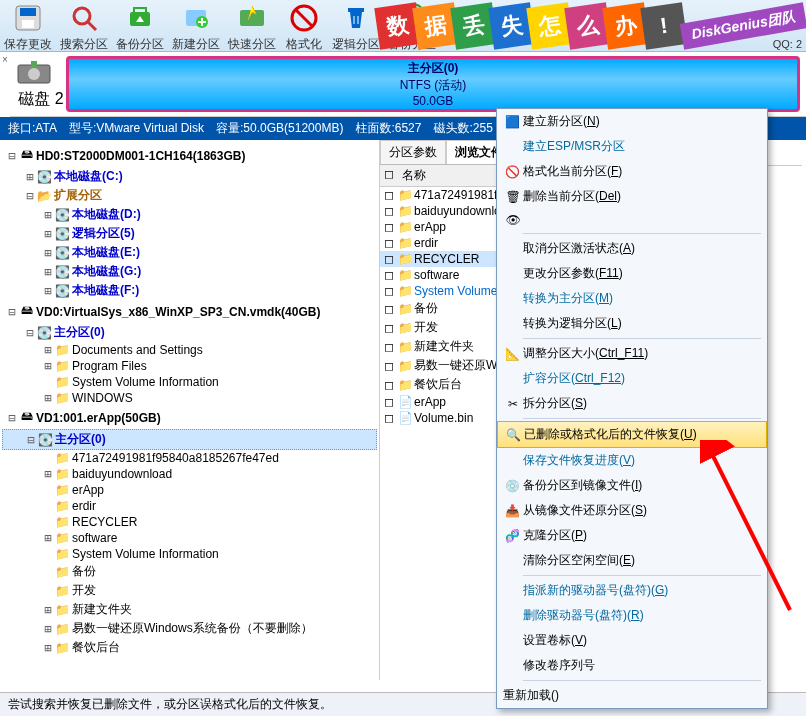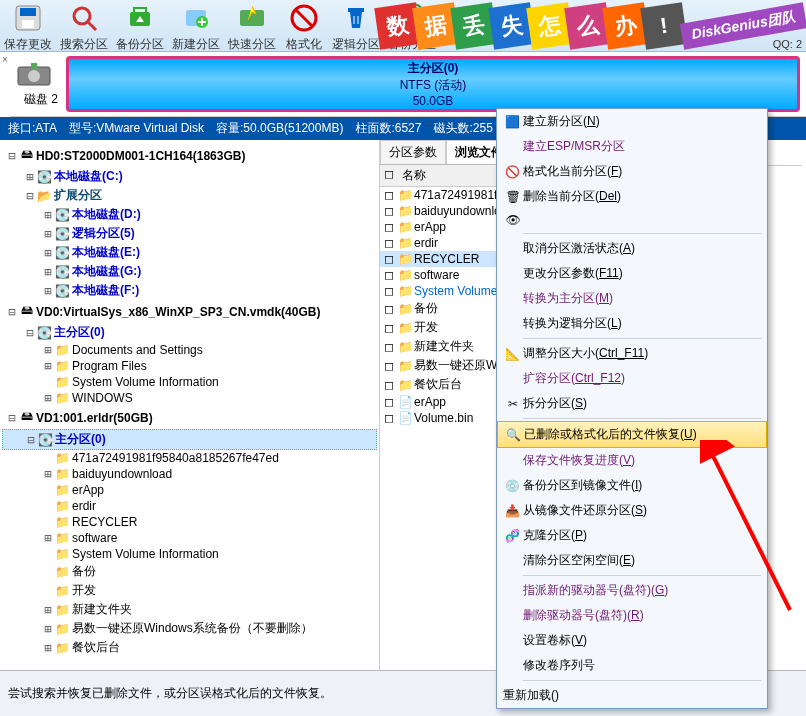--- a/index.html
+++ b/index.html
@@ -7,52 +7,52 @@
 .toolbar { display: flex; align-items: flex-start; background: linear-gradient(#e6f2fb,#d0e5f5); height: 52px; border-bottom: 1px solid #a0b8d0; position: relative; }
 .tool-item { display: flex; flex-direction: column; align-items: center; padding: 2px 4px 0; cursor: pointer; min-width: 48px; }
 .tool-icon { width: 32px; height: 32px; display: flex; align-items: center; justify-content: center; }
 .tool-label { font-size: 12px; color: #333; margin-top: 2px; white-space: nowrap; }
 .banner { position: absolute; right: 0; top: 0; height: 52px; display: flex; align-items: center; }
 .banner-box { width: 42px; height: 42px; display: flex; align-items: center; justify-content: center; font-size: 22px; font-weight: bold; color: #fff; transform: rotate(-8deg); margin-right: -4px; }
 .qq { position: absolute; right: 4px; bottom: 2px; font-size: 11px; color: #333; }
 .close-x { width: 10px; font-size: 10px; color: #666; padding: 2px; cursor: pointer; }
 .disk-map-area { display: flex; align-items: center; background: #fff; padding: 4px 6px; border-bottom: 1px solid #ccc; }
 .disk-icon-col { width: 50px; text-align: center; }
-.disk-icon-col .lbl { font-size: 12px; margin-top: 2px; }
+.disk-icon-col .lbl { font-size: 16px; margin-top: 2px; }
 .disk-bar { flex: 1; height: 56px; border: 3px solid #d63384; border-radius: 4px; background: linear-gradient(#0af,#6cf 40%,#0af); position: relative; display: flex; flex-direction: column; align-items: center; justify-content: center; color: #006; }
 .info-bar { background: #0055aa; color: #fff; padding: 3px 8px; font-size: 12px; display: flex; gap: 12px; }
 .main { display: flex; height: 540px; }
 .left-panel { width: 380px; border-right: 1px solid #ccc; overflow: auto; background: #fff; padding: 4px 2px; }
 .tree-node { display: flex; align-items: center; padding: 1px 2px; white-space: nowrap; cursor: pointer; }
 .tree-node.sel { background: #cde6ff; border: 1px dotted #5a9; }
 .exp { width: 12px; text-align: center; color: #666; font-family: monospace; cursor: pointer; }
 .tree-icon { width: 18px; display: inline-flex; justify-content: center; }
-.green { color: #0c4a6e; font-weight: bold; }
+.green { color: #a16207; font-weight: bold; }
 .blue { color: #0000cc; font-weight: bold; }
 .mid-panel { flex: 0 0 120px; border-right: 1px solid #ccc; background: #fff; display: flex; flex-direction: column; }
 .tabs { display: flex; border-bottom: 1px solid #bbb; background: #eef; align-items: center; }
 .tab { padding: 3px 8px; border: 1px solid #ccc; border-bottom: none; background: #f5f5f5; cursor: pointer; font-size: 12px; }
 .tab.active { background: #fff; font-weight: bold; }
 .col-head { display: flex; border-bottom: 1px solid #ccc; background: #f0f0f0; padding: 2px 4px; }
 .file-list { overflow: auto; flex: 1; }
 .file-row { display: flex; align-items: center; padding: 1px 4px; cursor: pointer; }
 .file-row.sel { background: #cde6ff; }
 .file-ic { width: 16px; display: inline-flex; justify-content: center; }
 .context-menu { position: absolute; top: 108px; left: 496px; width: 272px; background: #f4f7fc; border: 1px solid #7a9ac0; box-shadow: 3px 3px 6px rgba(0,0,0,.3); z-index: 100; }
 .menu-item { display: flex; align-items: center; padding: 4px 6px; cursor: pointer; position: relative; }
 .menu-item.highlight { background: linear-gradient(#fff2c0,#ffe07a); border: 1px solid #e0b000; }
-.menu-item.disabled { color: #701a75; cursor: default; }
+.menu-item.disabled { color: #0369a1; cursor: default; }
 .menu-icon { width: 20px; display: inline-flex; justify-content: center; }
 .menu-sep { height: 1px; background: #c8d2e0; margin: 2px 6px 2px 26px; }
 .menu-key { text-decoration: underline; }
 .right-panel { flex: 1; background: #fff; border-left: 1px solid #ccc; padding: 4px; overflow: hidden; }
 .right-head { font-size: 12px; padding: 2px 6px; border-bottom: 1px solid #ccc; }
 .right-row { padding: 1px 6px; font-size: 12px; }
 .arrow { position: absolute; top: 440px; left: 700px; z-index: 101; pointer-events: none; }
-.status-bar { position: absolute; bottom: 0; left: 0; right: 0; background: #eef2f8; border-top: 1px solid #bbb; padding: 14px 8px; font-size: 12px; }
+.status-bar { position: absolute; bottom: 0; left: 0; right: 0; background: #eef2f8; border-top: 1px solid #bbb; padding: 3px 8px; font-size: 12px; }
 svg { display: block; }
 </style>
 </head>
 <body>
 
 <div class="toolbar" id="toolbar">
   <div class="tool-item">
       <div class="tool-icon">
         <svg width="32" height="32">
           <rect x="4" y="4" width="24" height="24" rx="3" fill="#ddd" stroke="#888"></rect>
@@ -239,21 +239,21 @@
         <span class="" style="">System Volume Information</span>
       </div>
       <div class="tree-node" style="padding-left: 40px;">
         <span class="exp">⊞</span>
         <span class="tree-icon">📁</span>
         <span class="" style="">WINDOWS</span>
       </div>
       <div class="tree-node" style="padding-left: 4px;">
         <span class="exp">⊟</span>
         <span class="tree-icon">🖴</span>
-        <span class="" style="font-weight:bold">VD1:001.erldr(50GB)</span>
+        <span class="" style="font-weight:bold">VD1:001.erApp(50GB)</span>
       </div>
       <div class="tree-node sel" style="padding-left: 22px;">
         <span class="exp">⊟</span>
         <span class="tree-icon">💽</span>
         <span class="blue" style="">主分区(0)</span>
       </div>
       <div class="tree-node" style="padding-left: 40px;">
         <span class="exp"></span>
         <span class="tree-icon">📁</span>
         <span class="" style="">471a72491981f95840a8185267fe47ed</span>

